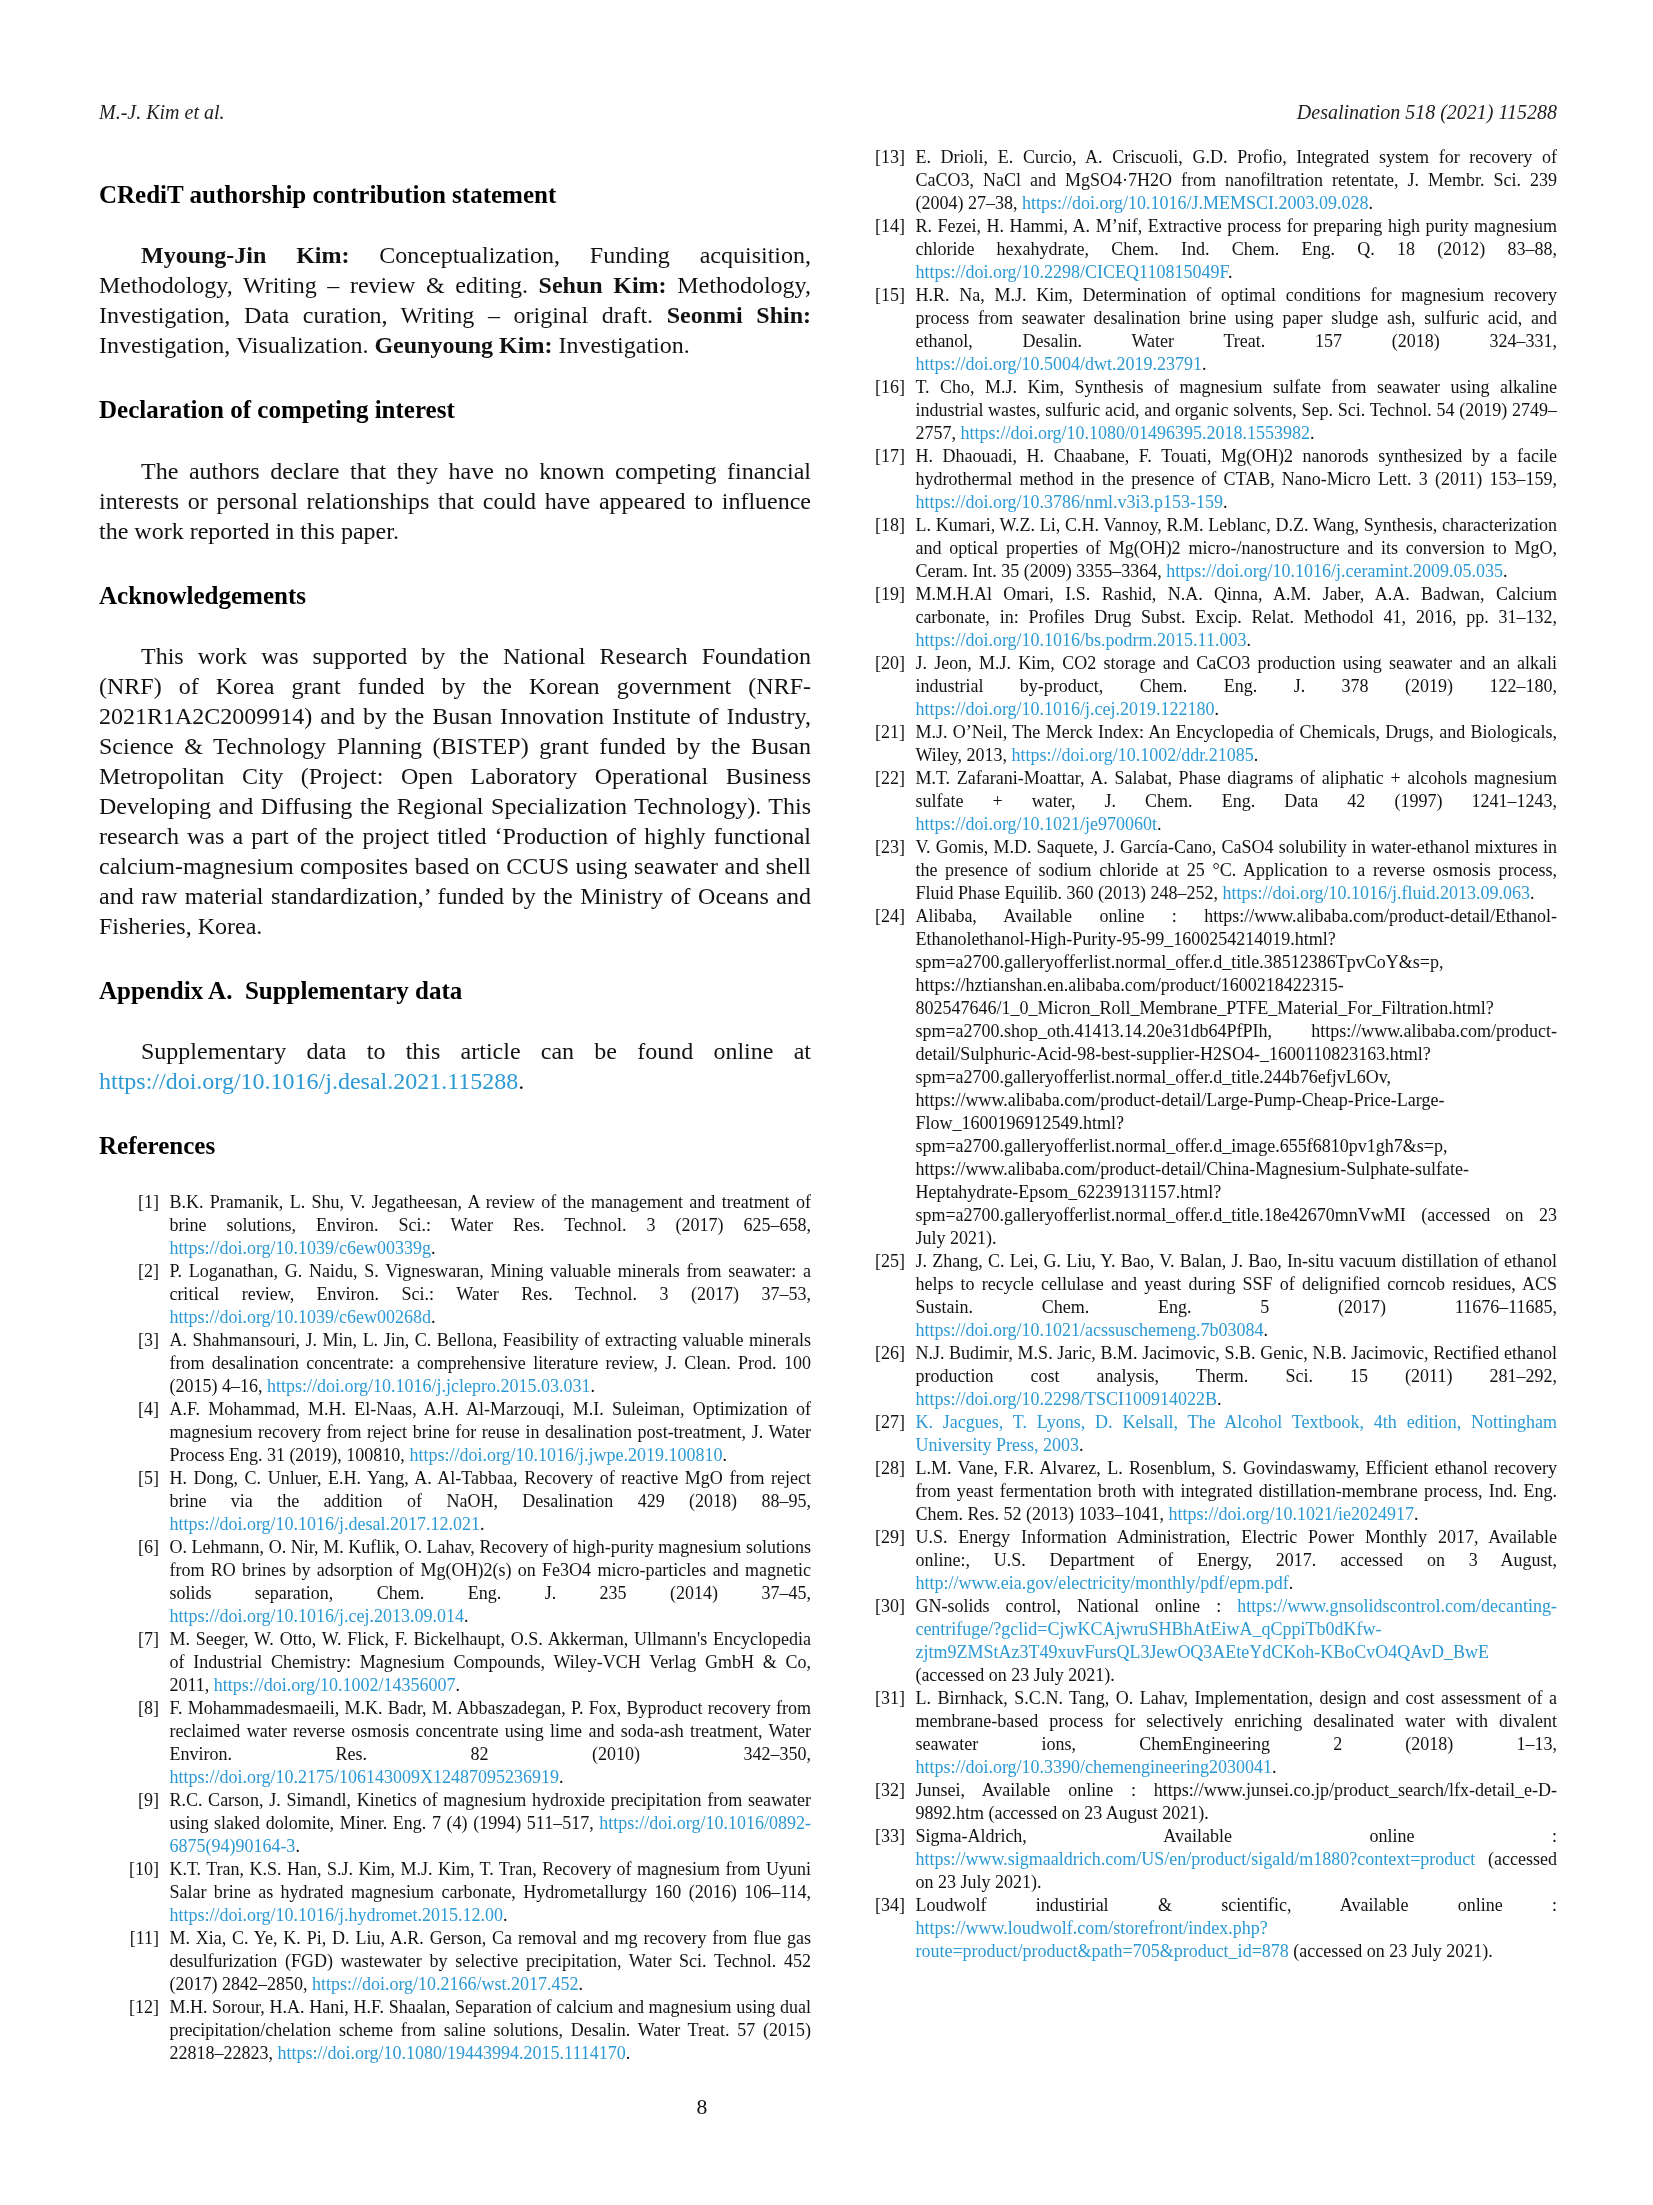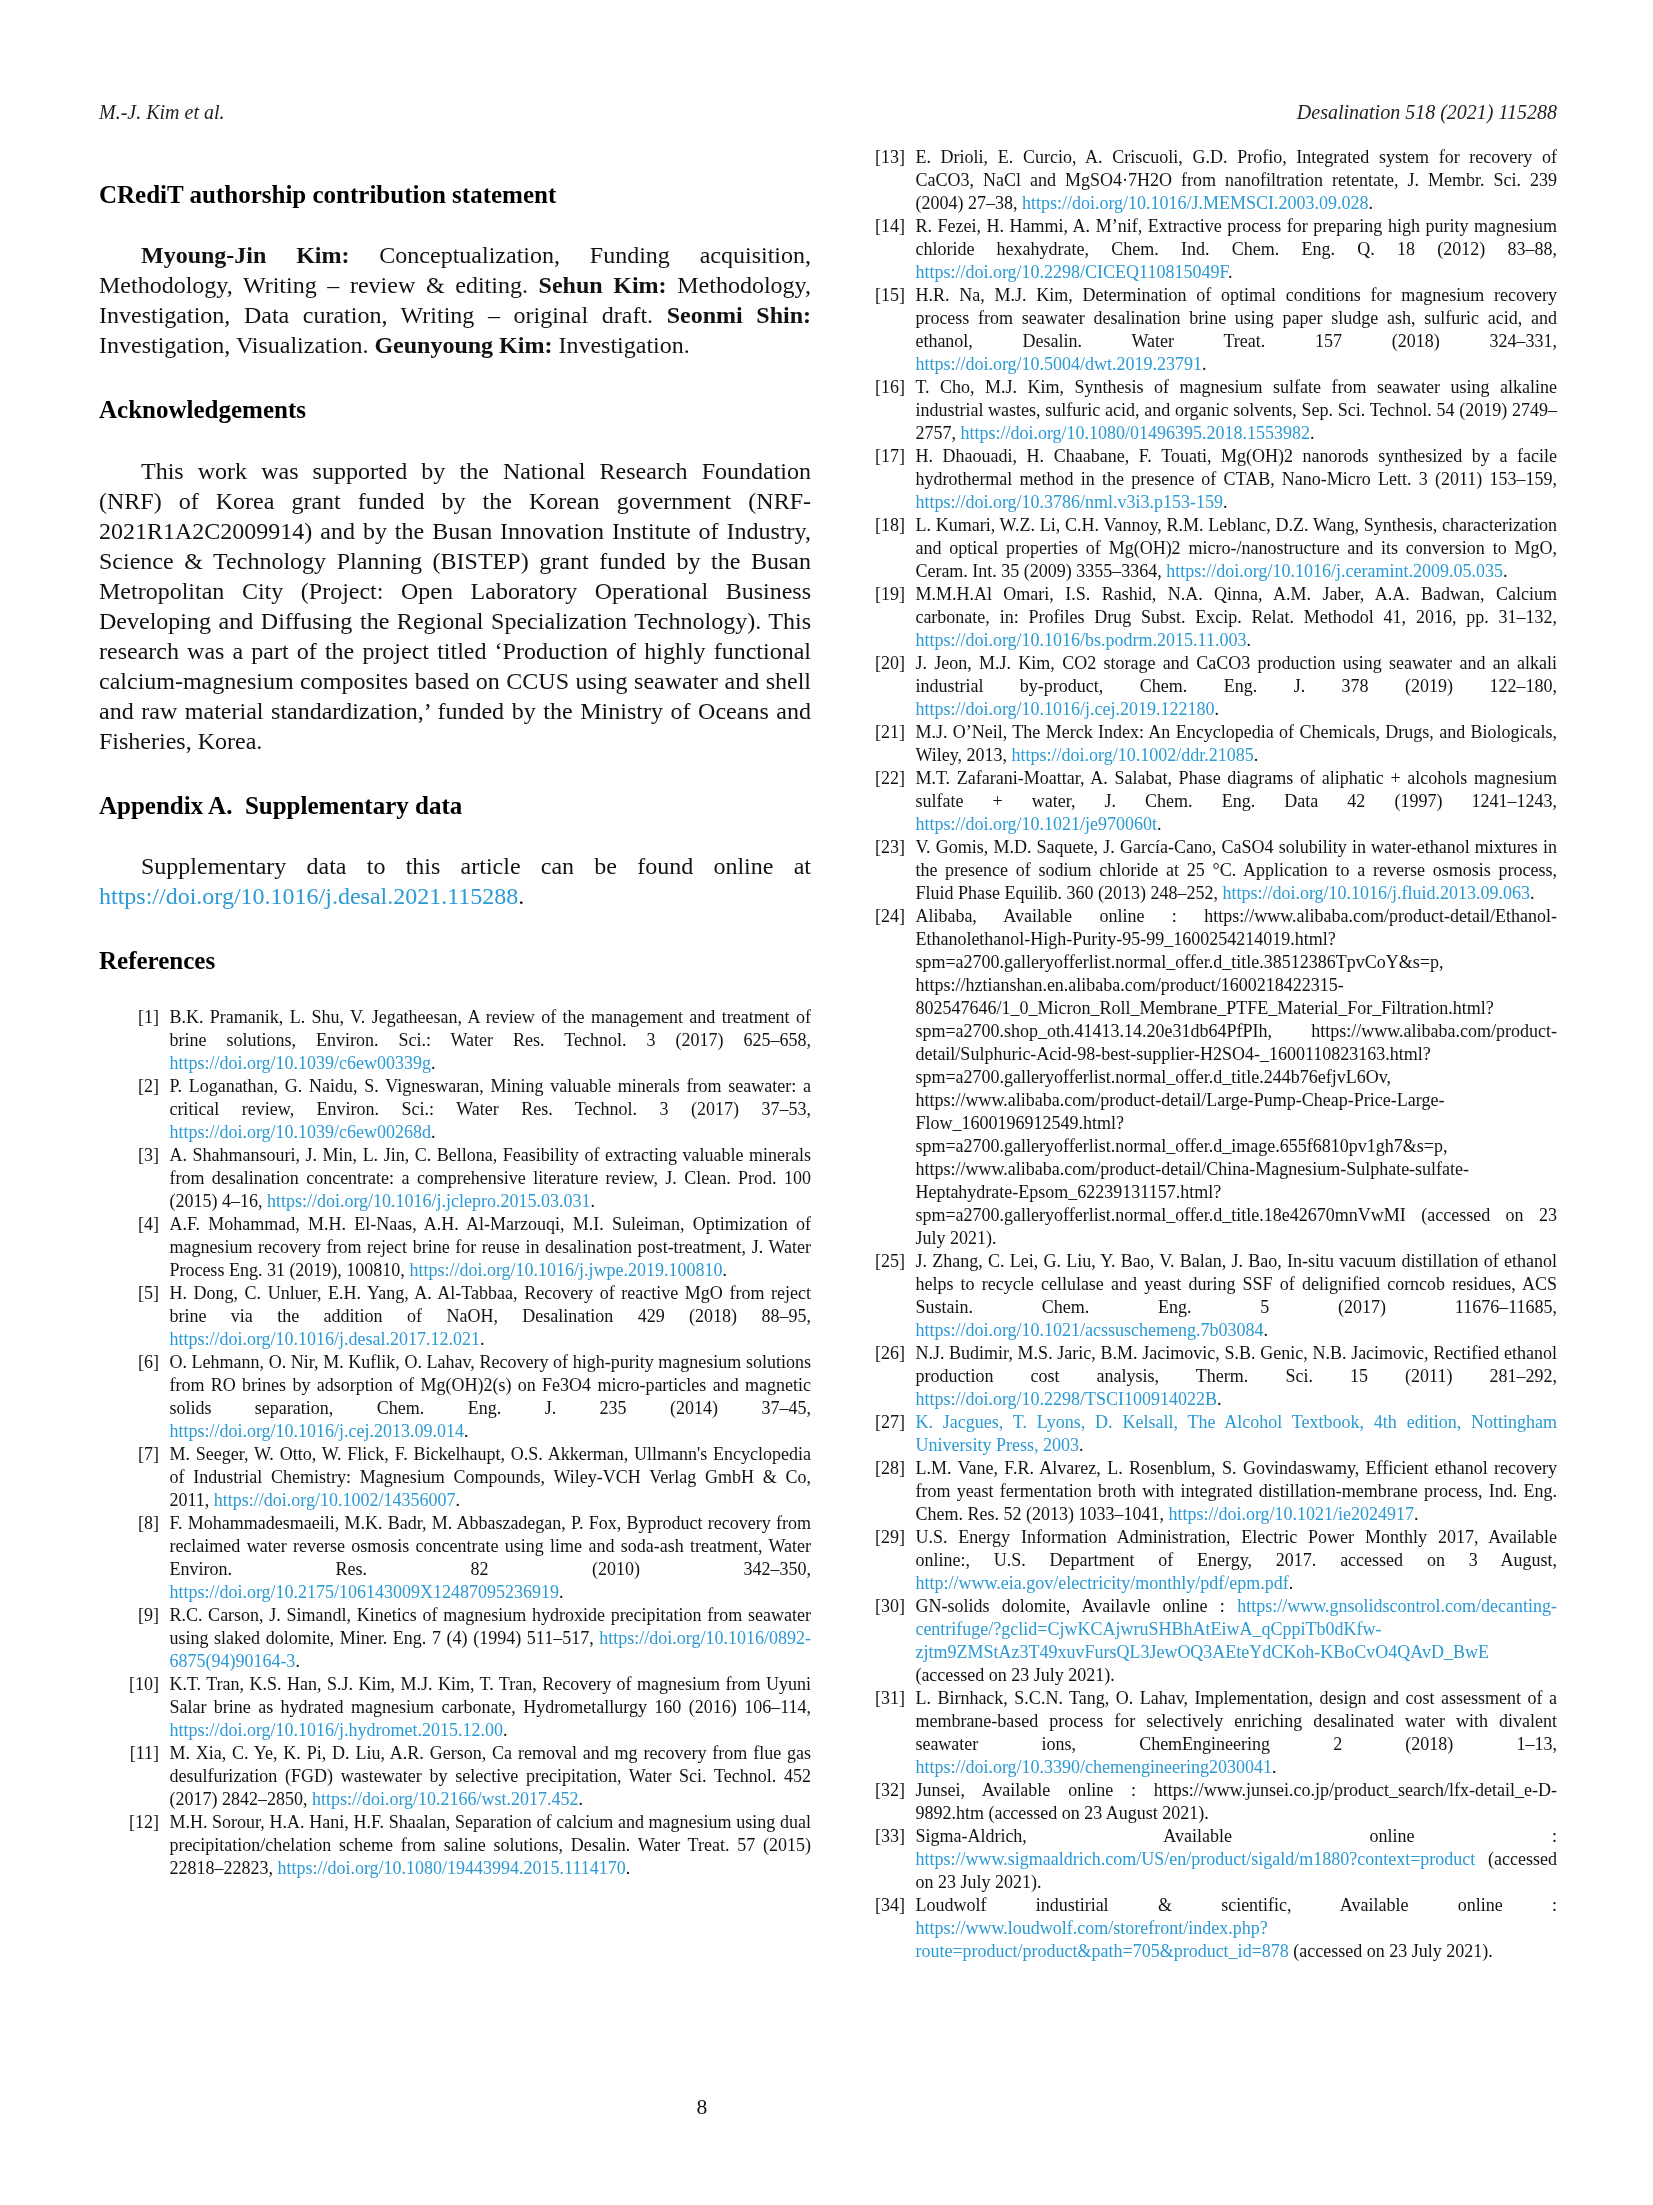--- a/index.html
+++ b/index.html
@@ -48,20 +48,24 @@
   </div>
 
   <div class="columns">
 
     <div class="col">
       <div class="sec">
         <h2 class="shead">CRediT authorship contribution statement</h2>
         <p class="para"><span class="b">Myoung-Jin Kim: </span><span>Conceptualization, Funding acquisition, Methodology, Writing – review &amp; editing. </span><span class="b">Sehun Kim: </span><span>Methodology, Investigation, Data curation, Writing – original draft. </span><span class="b">Seonmi Shin: </span><span>Investigation, Visualization. </span><span class="b">Geunyoung Kim: </span><span>Investigation.</span></p>
       </div>
 
+      <div class="sec">
+        <h2 class="shead">Declaration of competing interest</h2>
+        <p class="para">The authors declare that they have no known competing financial interests or personal relationships that could have appeared to influence the work reported in this paper.</p>
+      </div>
 
       <div class="sec">
         <h2 class="shead">Acknowledgements</h2>
         <p class="para">This work was supported by the National Research Foundation (NRF) of Korea grant funded by the Korean government (NRF-2021R1A2C2009914) and by the Busan Innovation Institute of Industry, Science &amp; Technology Planning (BISTEP) grant funded by the Busan Metropolitan City (Project: Open Laboratory Operational Business Developing and Diffusing the Regional Specialization Technology). This research was a part of the project titled ‘Production of highly functional calcium-magnesium composites based on CCUS using seawater and shell and raw material standardization,’ funded by the Ministry of Oceans and Fisheries, Korea.</p>
       </div>
 
       <div class="sec">
         <h2 class="shead">Appendix A.&nbsp; Supplementary data</h2>
         <p class="para"><span>Supplementary data to this article can be found online at </span><span class="lnk">https://doi.org/10.1016/j.desal.2021.115288</span><span>.</span></p>
       </div>
@@ -186,21 +190,21 @@
           <div class="ref">
             <span class="ref-num">[28]</span>
             <span class="ref-body"><span>L.M. Vane, F.R. Alvarez, L. Rosenblum, S. Govindaswamy, Efficient ethanol recovery from yeast fermentation broth with integrated distillation-membrane process, Ind. Eng. Chem. Res. 52 (2013) 1033–1041, </span><span class="lnk">https://doi.org/10.1021/ie2024917</span><span>.</span></span>
           </div>
           <div class="ref">
             <span class="ref-num">[29]</span>
             <span class="ref-body"><span>U.S. Energy Information Administration, Electric Power Monthly 2017, Available online:, U.S. Department of Energy, 2017. accessed on 3 August, </span><span class="lnk">http://www.eia.gov/electricity/monthly/pdf/epm.pdf</span><span>.</span></span>
           </div>
           <div class="ref">
             <span class="ref-num">[30]</span>
-            <span class="ref-body"><span>GN-solids dolomite, Availavle online : </span><span class="lnk">https://www.gnsolidscontrol.com/decanting-centrifuge/?gclid=CjwKCAjwruSHBhAtEiwA_qCppiTb0dKfw-zjtm9ZMStAz3T49xuvFursQL3JewOQ3AEteYdCKoh-KBoCvO4QAvD_BwE</span><span> (accessed on 23 July 2021).</span></span>
+            <span class="ref-body"><span>GN-solids control, National online : </span><span class="lnk">https://www.gnsolidscontrol.com/decanting-centrifuge/?gclid=CjwKCAjwruSHBhAtEiwA_qCppiTb0dKfw-zjtm9ZMStAz3T49xuvFursQL3JewOQ3AEteYdCKoh-KBoCvO4QAvD_BwE</span><span> (accessed on 23 July 2021).</span></span>
           </div>
           <div class="ref">
             <span class="ref-num">[31]</span>
             <span class="ref-body"><span>L. Birnhack, S.C.N. Tang, O. Lahav, Implementation, design and cost assessment of a membrane-based process for selectively enriching desalinated water with divalent seawater ions, ChemEngineering 2 (2018) 1–13, </span><span class="lnk">https://doi.org/10.3390/chemengineering2030041</span><span>.</span></span>
           </div>
           <div class="ref">
             <span class="ref-num">[32]</span>
             <span class="ref-body"><span>Junsei, Available online : https://www.junsei.co.jp/product_search/lfx-detail_e-D-9892.htm (accessed on 23 August 2021).</span></span>
           </div>
           <div class="ref">

